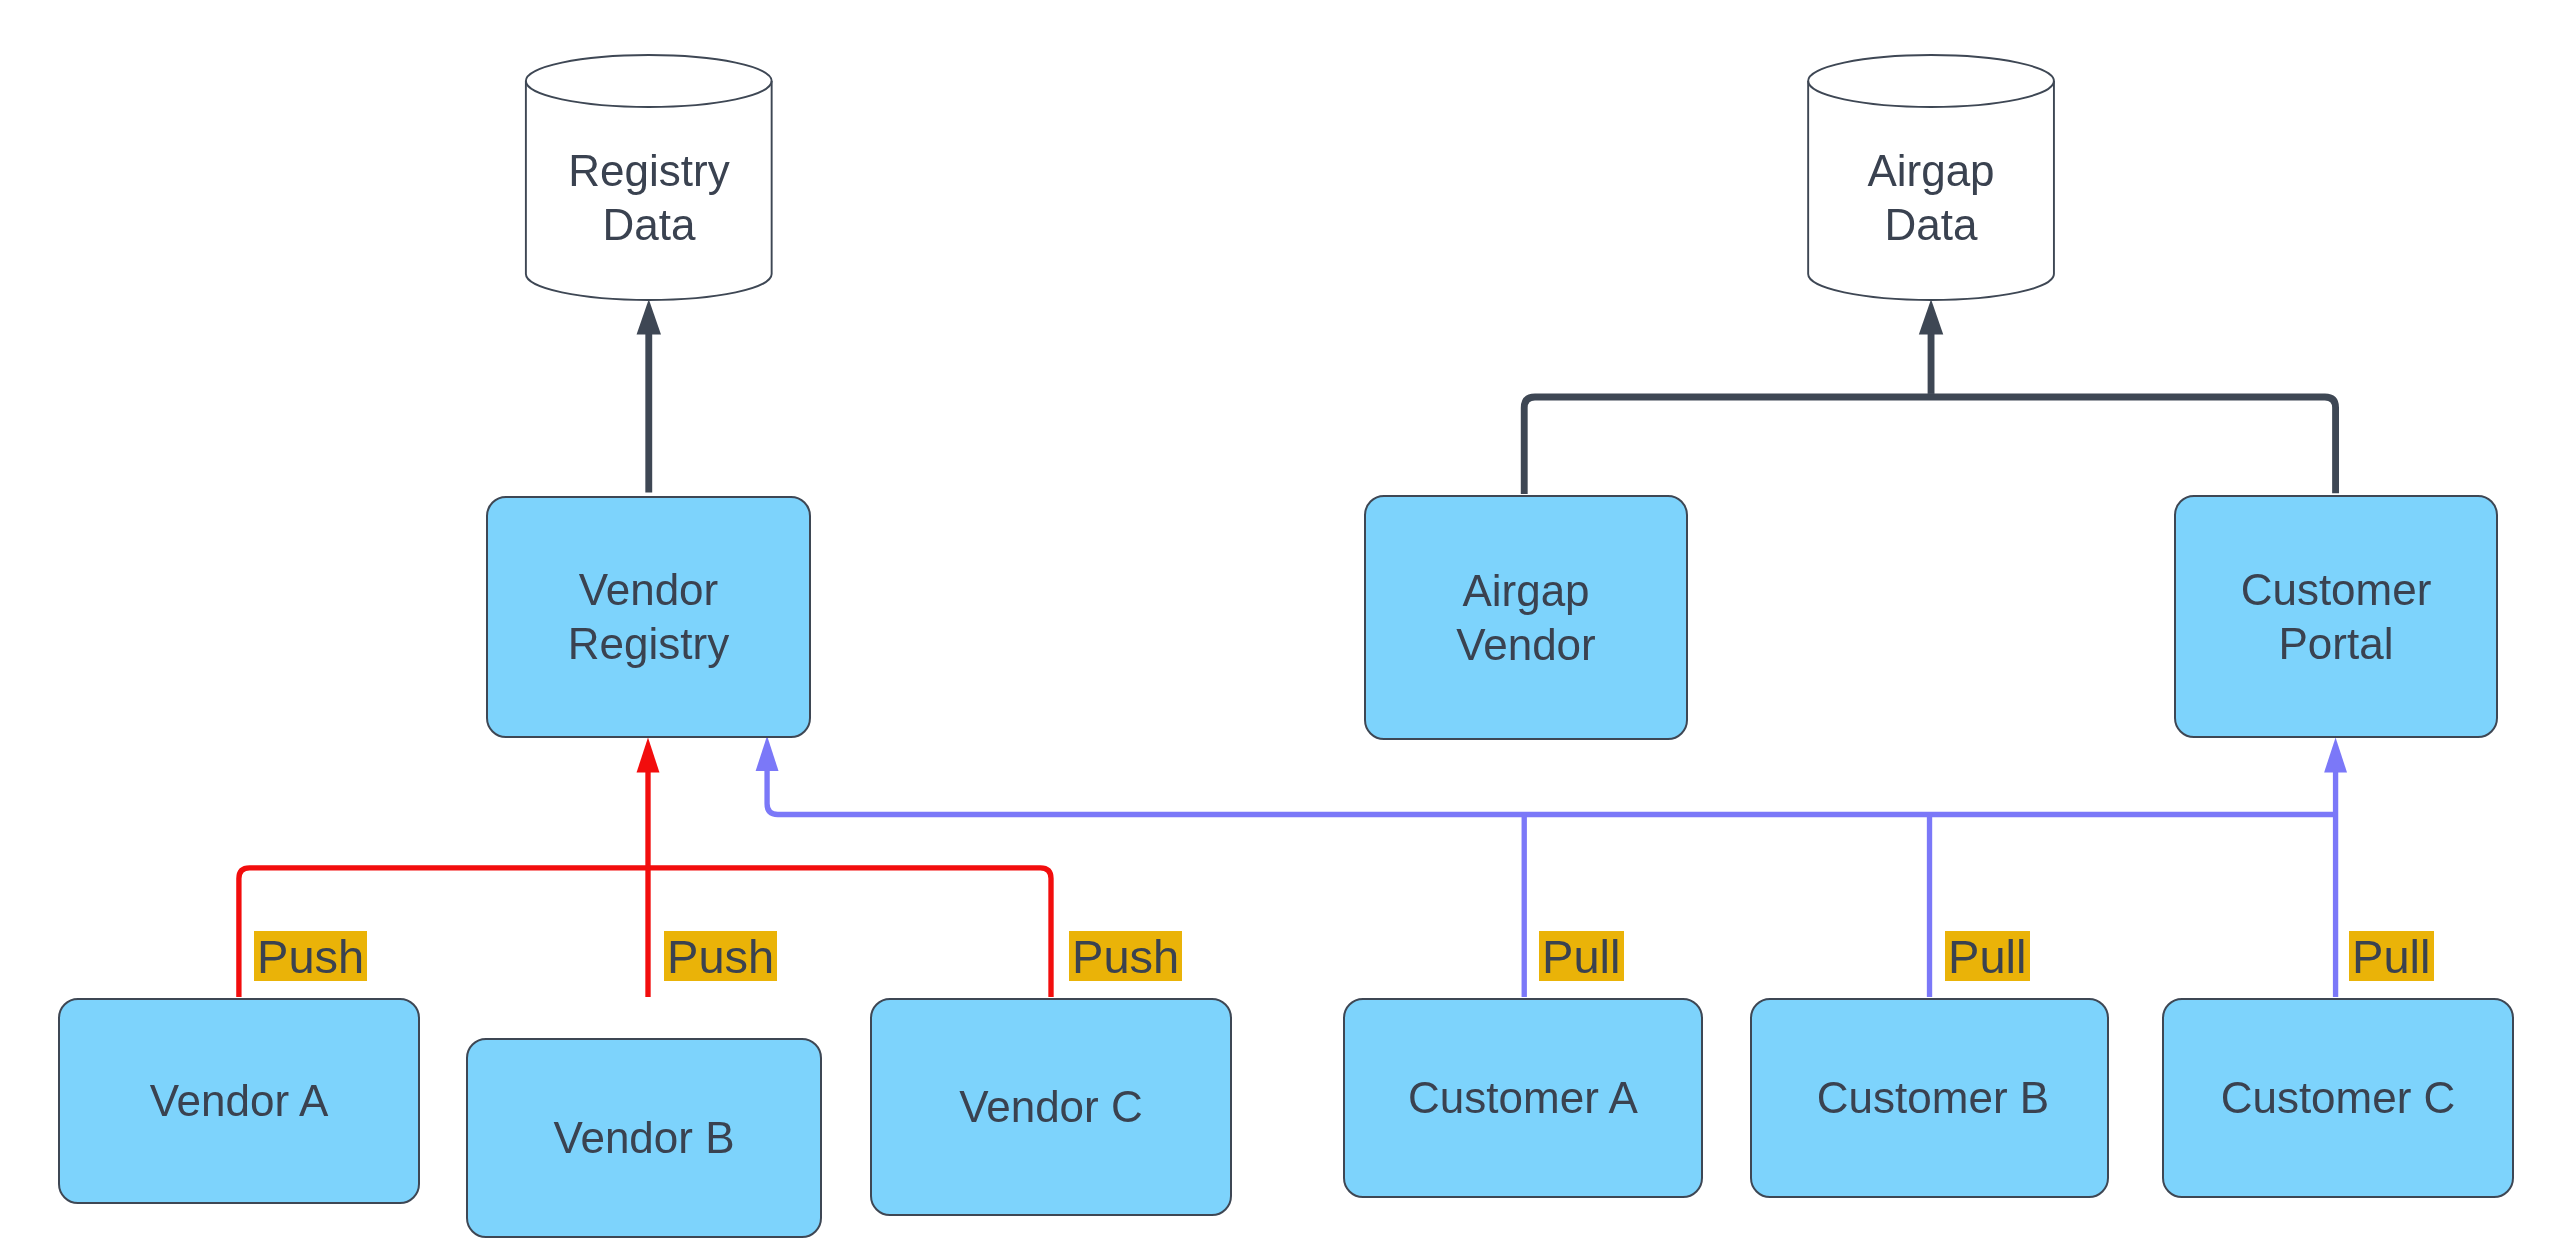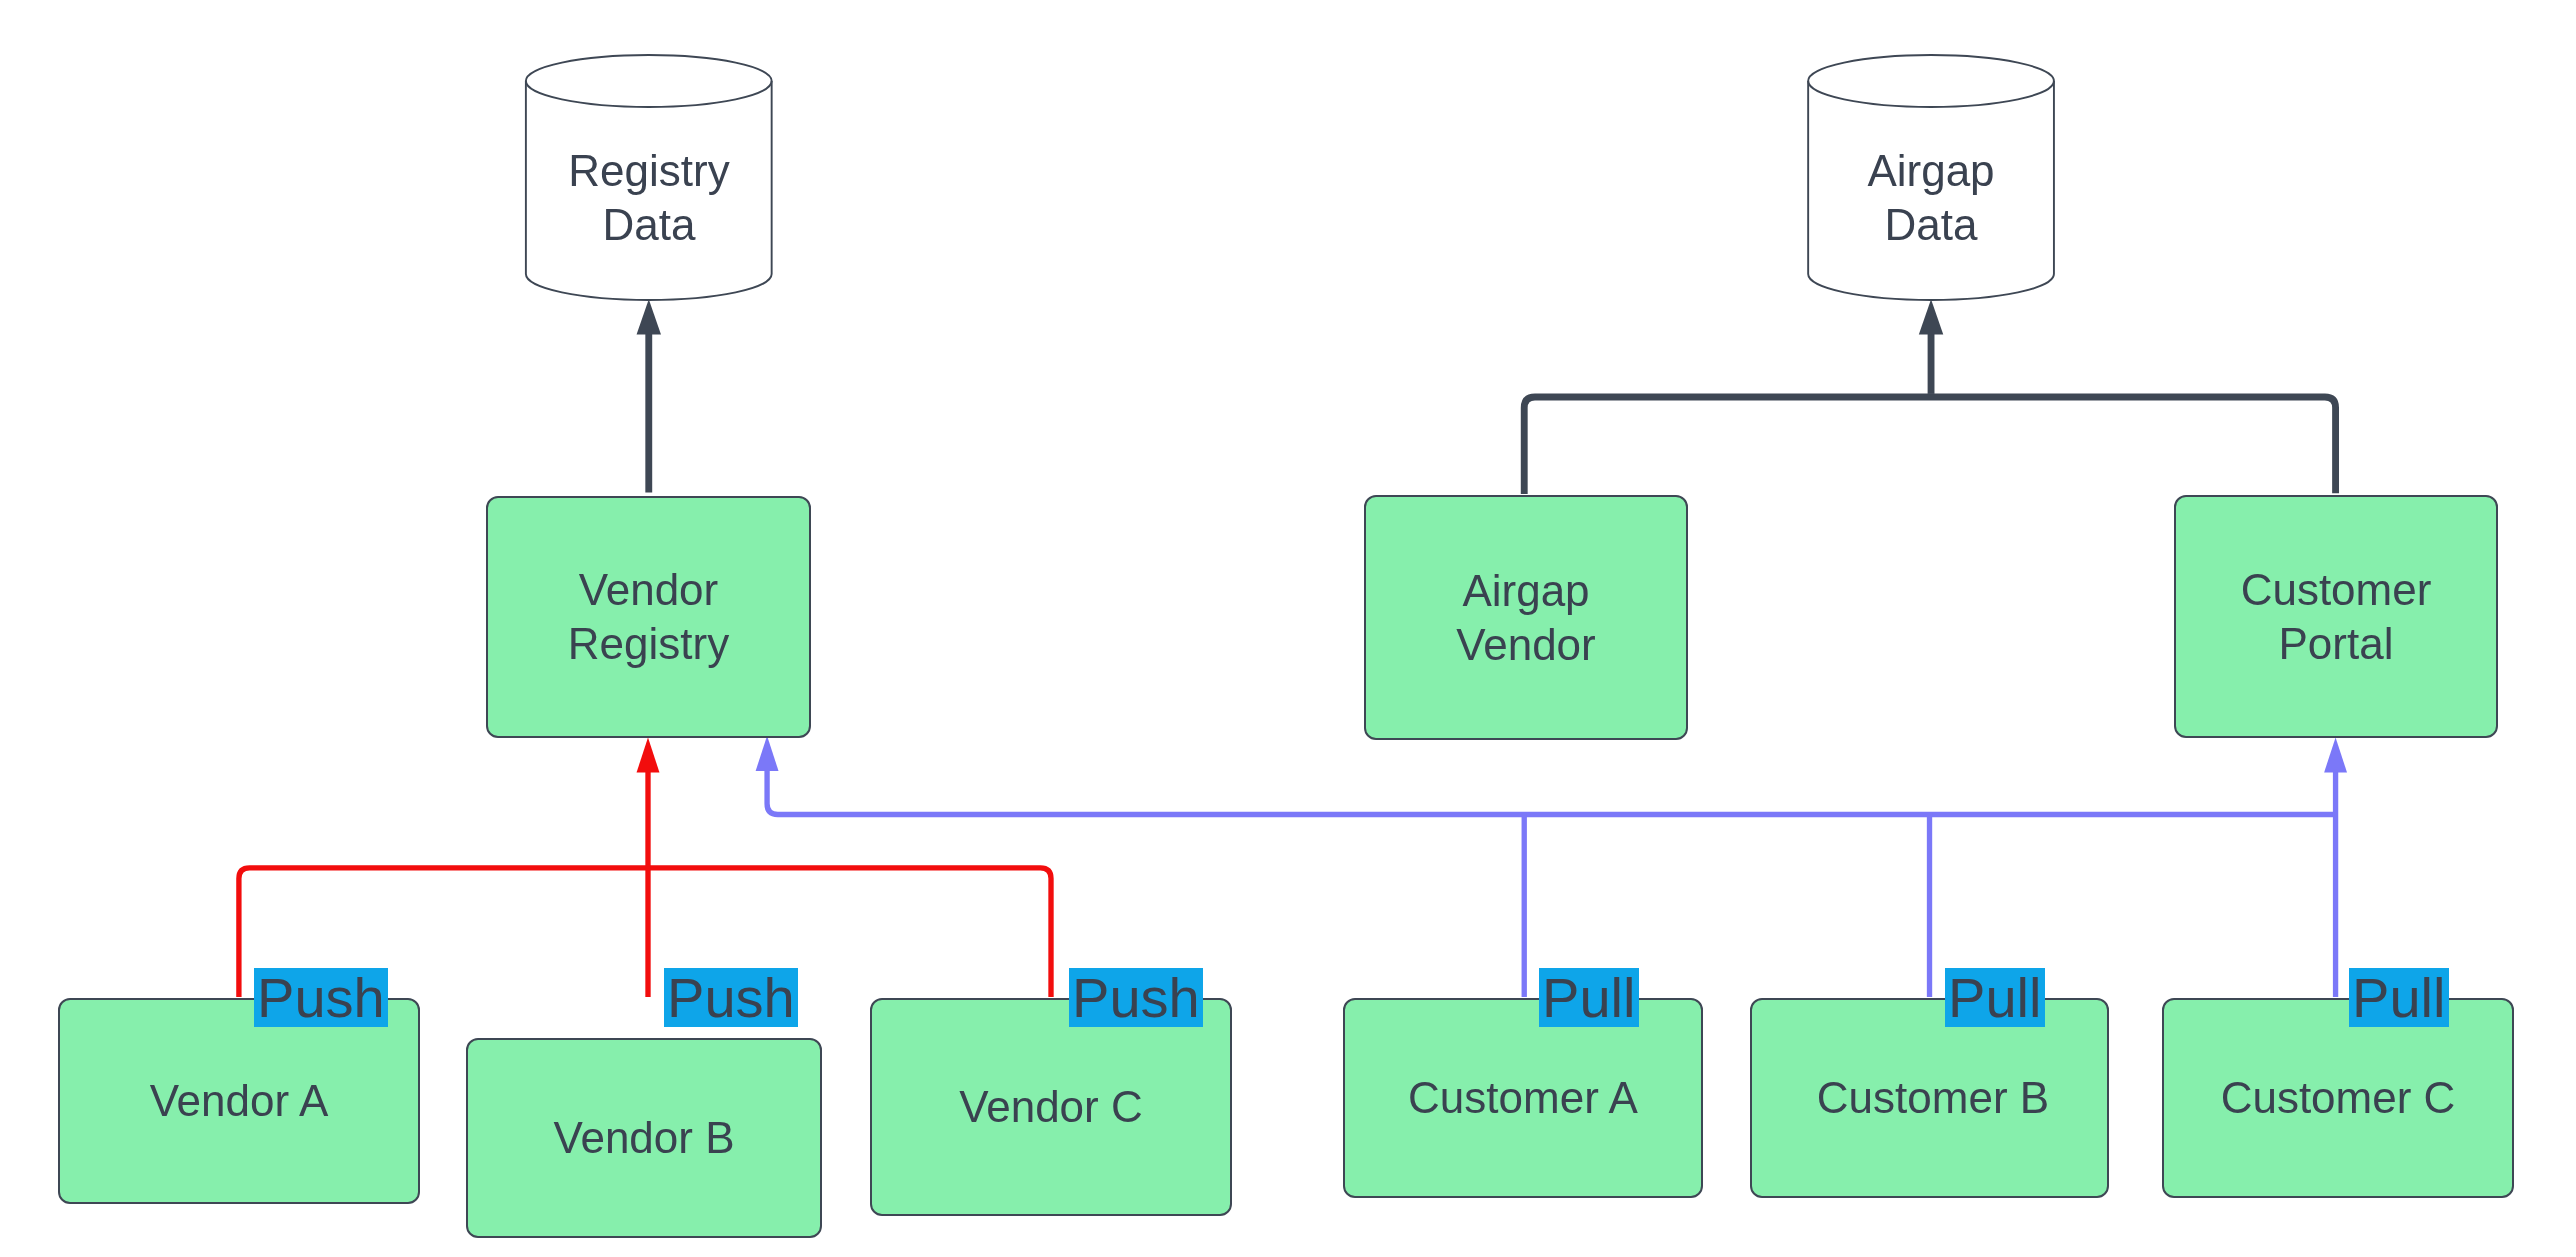--- a/index.html
+++ b/index.html
@@ -12,34 +12,34 @@
   }
   .layer{position:absolute;left:0;top:0;width:2576px;height:1258px;}
   .edge-dark{stroke:var(--c-dark);stroke-width:9;fill:none;}
   .edge-red{stroke:var(--c-red);stroke-width:7;fill:none;}
   .edge-blue{stroke:var(--c-blue);stroke-width:7;fill:none;}
   .head-dark{fill:var(--c-dark);stroke:none;}
   .head-red{fill:var(--c-red);stroke:none;}
   .head-blue{fill:var(--c-blue);stroke:none;}
   .cyl{fill:#ffffff;stroke:var(--c-dark);stroke-width:2.5;}
   .box{
-    position:absolute;background:#86efac;
-    border:2.3px solid var(--c-dark);border-radius:12px;
+    position:absolute;background:#7dd3fc;
+    border:2.3px solid var(--c-dark);border-radius:20px;
     display:flex;flex-direction:column;align-items:center;justify-content:center;
     text-align:center;color:var(--c-text);
     font-size:44px;line-height:1.22;box-sizing:border-box;
   }
   .cyl-label{
     position:absolute;display:flex;flex-direction:column;
     align-items:center;justify-content:center;text-align:center;
     color:var(--c-text);font-size:44px;line-height:1.22;
   }
   .edge-label{
     position:absolute;color:var(--c-text);
-    font-size:56px;line-height:1;background:#0ea5e9;padding:1.5px 3.1px;margin-top:37px;
+    font-size:47px;line-height:1;background:#eab308;padding:1.5px 3.1px;
   }
 </style>
 </head>
 <body>
 
 <div class="stage">
 
   <svg class="layer" viewBox="0 0 3375 1648">
 
     <path class="edge-dark" d="M 850 645 L 850 436"></path>

